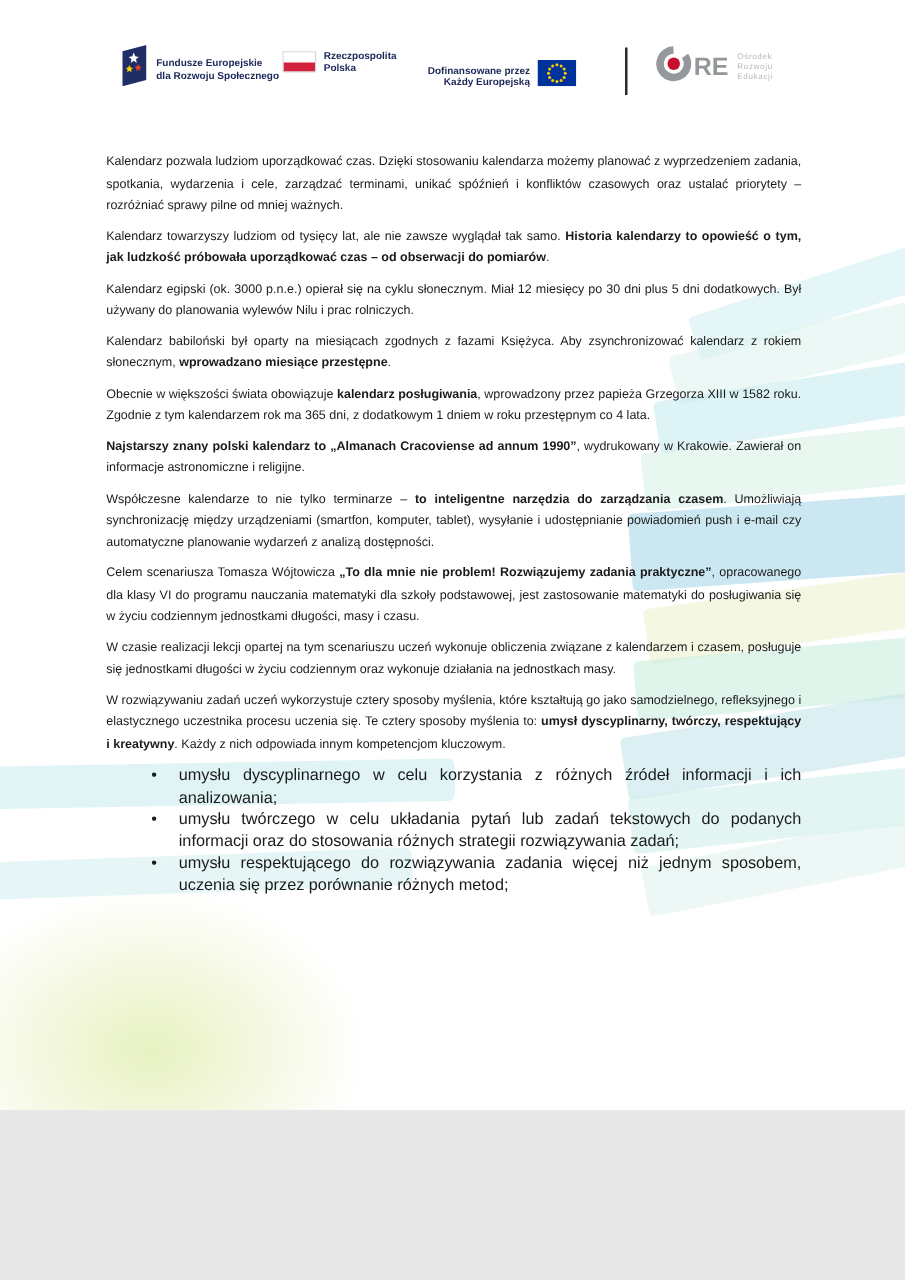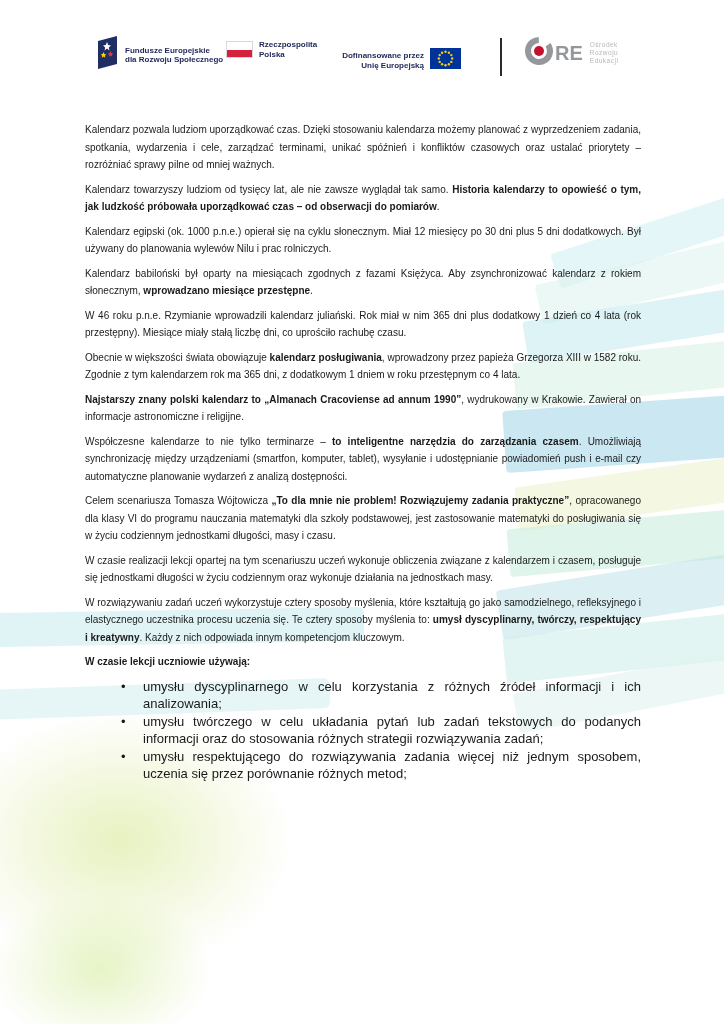--- a/index.html
+++ b/index.html
@@ -1,17 +1,17 @@
 <!DOCTYPE html>
 <html lang="pl"><head>
 <meta charset="utf-8">
 <style>
   html,body{margin:0;padding:0;background:#e8e8e8;}
   .page{
-    position:relative;width:724px;height:1024px;margin:0 auto;
+    position:relative;width:724px;height:888px;margin:0 auto;
     background:#ffffff;overflow:hidden;
     font-family:"Liberation Sans","DejaVu Sans",sans-serif;
     color:#1a1a1a;
   }
   
   .bg{position:absolute;z-index:0;pointer-events:none;}
   .bookstack{right:-30px;top:218px;width:260px;height:520px;}
   .book{position:absolute;border-radius:4px;}
   .glow{border-radius:50%;}
   
@@ -93,21 +93,21 @@
         </span>
       <span class="logo-label">
         <span>Rzeczpospolita</span><br>
         <span>Polska</span>
       </span>
     </div>
 
     <div class="hdr-group eu-group">
       <span class="logo-label">
         <span>Dofinansowane przez</span><br>
-        <span>Unię Europejską</span>
+        <span>Każdy Europejską</span>
       </span>
       <span>
         <svg width="31" height="21" viewBox="0 0 31 21">
           <rect width="31" height="21" fill="#003399"></rect>
           <g fill="#ffcc00">
             <circle cx="15.5" cy="3.8" r="1.2"></circle>
               <circle cx="18.9" cy="4.7" r="1.2"></circle>
             <circle cx="21.3" cy="7.1" r="1.2"></circle>
               <circle cx="22.2" cy="10.5" r="1.2"></circle>
             <circle cx="21.3" cy="13.9" r="1.2"></circle>
@@ -139,30 +139,28 @@
         <span>Edukacji</span>
       </span>
     </div>
 
   </div>
 
 
   <div class="content">
     <p class="para"><span>Kalendarz pozwala ludziom uporządkować czas. Dzięki stosowaniu kalendarza możemy planować z wyprzedzeniem zadania, spotkania, wydarzenia i cele, zarządzać terminami, unikać spóźnień i konfliktów czasowych oraz ustalać priorytety – rozróżniać sprawy pilne od mniej ważnych.</span></p>
     <p class="para"><span>Kalendarz towarzyszy ludziom od tysięcy lat, ale nie zawsze wyglądał tak samo. </span><span style="font-weight: bold;">Historia kalendarzy to opowieść o tym, jak ludzkość próbowała uporządkować czas – od obserwacji do pomiarów</span><span>.</span></p>
-    <p class="para"><span>Kalendarz egipski (ok. 1000 p.n.e.) opierał się na cyklu słonecznym. Miał 12 miesięcy po 30 dni plus 5 dni dodatkowych. Był używany do planowania wylewów Nilu i prac rolniczych.</span></p>
+    <p class="para"><span>Kalendarz egipski (ok. 3000 p.n.e.) opierał się na cyklu słonecznym. Miał 12 miesięcy po 30 dni plus 5 dni dodatkowych. Był używany do planowania wylewów Nilu i prac rolniczych.</span></p>
     <p class="para"><span>Kalendarz babiloński był oparty na miesiącach zgodnych z fazami Księżyca. Aby zsynchronizować kalendarz z rokiem słonecznym, </span><span style="font-weight: bold;">wprowadzano miesiące przestępne</span><span>.</span></p>
-    <p class="para"><span>W 46 roku p.n.e. Rzymianie wprowadzili kalendarz juliański. Rok miał w nim 365 dni plus dodatkowy 1 dzień co 4 lata (rok przestępny). Miesiące miały stałą liczbę dni, co uprościło rachubę czasu.</span></p>
     <p class="para"><span>Obecnie w większości świata obowiązuje </span><span style="font-weight: bold;">kalendarz posługiwania</span><span>, wprowadzony przez papieża Grzegorza XIII w 1582 roku. Zgodnie z tym kalendarzem rok ma 365 dni, z dodatkowym 1 dniem w roku przestępnym co 4 lata.</span></p>
     <p class="para"><span style="font-weight: bold;">Najstarszy znany polski kalendarz to „Almanach Cracoviense ad annum 1990”</span><span>, wydrukowany w Krakowie. Zawierał on informacje astronomiczne i religijne.</span></p>
     <p class="para"><span>Współczesne kalendarze to nie tylko terminarze – </span><span style="font-weight: bold;">to inteligentne narzędzia do zarządzania czasem</span><span>. Umożliwiają synchronizację między urządzeniami (smartfon, komputer, tablet), wysyłanie i udostępnianie powiadomień push i e-mail czy automatyczne planowanie wydarzeń z analizą dostępności.</span></p>
     <p class="para"><span>Celem scenariusza Tomasza Wójtowicza </span><span style="font-weight: bold;">„To dla mnie nie problem! Rozwiązujemy zadania praktyczne”</span><span>, opracowanego dla klasy VI do programu nauczania matematyki dla szkoły podstawowej, jest zastosowanie matematyki do posługiwania się w życiu codziennym jednostkami długości, masy i czasu.</span></p>
     <p class="para"><span>W czasie realizacji lekcji opartej na tym scenariuszu uczeń wykonuje obliczenia związane z kalendarzem i czasem, posługuje się jednostkami długości w życiu codziennym oraz wykonuje działania na jednostkach masy.</span></p>
     <p class="para"><span>W rozwiązywaniu zadań uczeń wykorzystuje cztery sposoby myślenia, które kształtują go jako samodzielnego, refleksyjnego i elastycznego uczestnika procesu uczenia się. Te cztery sposoby myślenia to: </span><span style="font-weight: bold;">umysł dyscyplinarny, twórczy, respektujący i kreatywny</span><span>. Każdy z nich odpowiada innym kompetencjom kluczowym.</span></p>
-    <p class="para"><span style="font-weight: bold;">W czasie lekcji uczniowie używają:</span></p>
     <ul class="blist">
       <li>
         <span class="blt">•</span>
         <span class="btx">umysłu dyscyplinarnego w celu korzystania z różnych źródeł informacji i ich analizowania;</span>
       </li>
       <li>
         <span class="blt">•</span>
         <span class="btx">umysłu twórczego w celu układania pytań lub zadań tekstowych do podanych informacji oraz do stosowania różnych strategii rozwiązywania zadań;</span>
       </li>
       <li>

